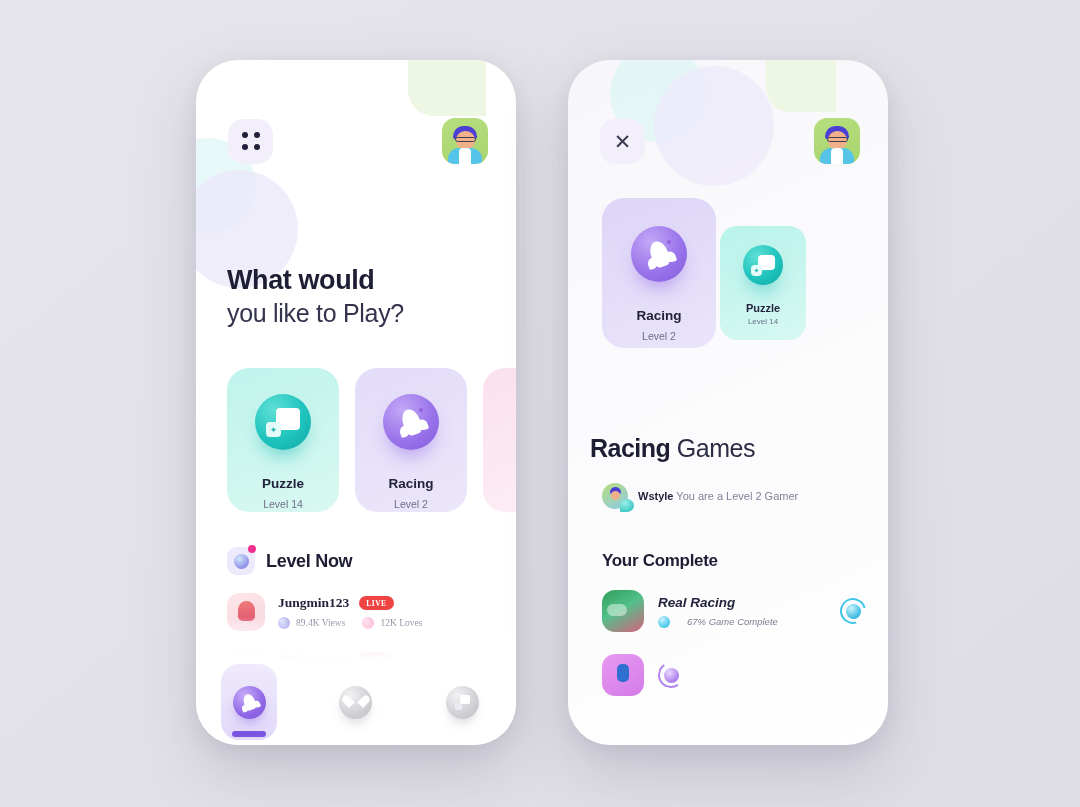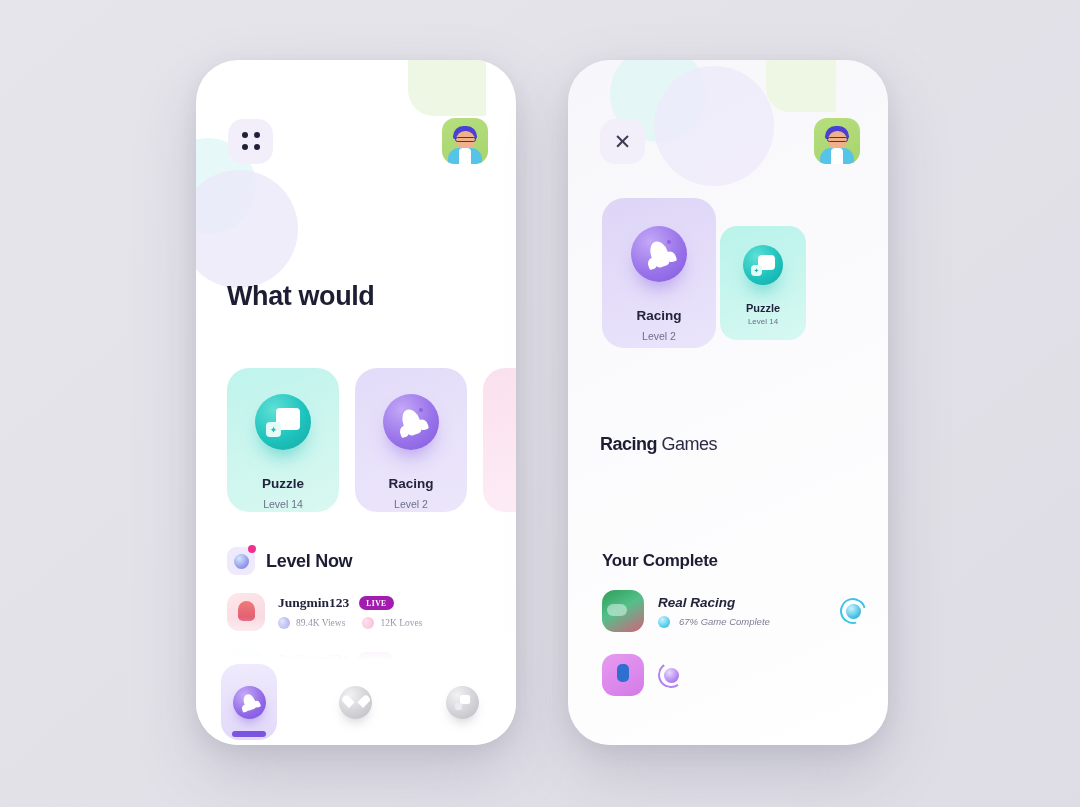--- a/index.html
+++ b/index.html
@@ -59,21 +59,21 @@
     background:linear-gradient(160deg,#b6de7e,#a7d46d);
     position:relative; cursor:pointer;
   }
   .av-hair{position:absolute;width:24px;height:13px;border-radius:12px 12px 3px 3px;background:#4b3fd4;left:11px;top:8px;}
   .av-face{position:absolute;width:19px;height:19px;border-radius:9px;background:#f0b08a;left:13.5px;top:13px;}
   .av-glass{position:absolute;width:21px;height:5px;border-radius:3px;border:1.6px solid #3b3b52;left:12.5px;top:19px;}
   .av-body{position:absolute;width:34px;height:16px;border-radius:11px 11px 0 0;background:#56c4e8;left:6px;bottom:0;}
   .av-shirt{position:absolute;width:12px;height:16px;background:#ffffff;left:17px;bottom:0;border-radius:4px 4px 0 0;}
 
   
-  .headline { position:absolute; left:31px; top:205px; z-index:5;margin-top:16px; }
+  .headline { position:absolute; left:31px; top:205px; z-index:5; }
   .headline .l1 { font-size:27px; font-weight:700; color:#1d1d33; letter-spacing:-.4px; line-height:1.17; }
   .headline .l2 { font-size:25px; font-weight:400; color:#33334d; letter-spacing:-.3px; line-height:1.3; }
 
   
   .cat-row { position:absolute; left:31px; top:308px; display:flex; gap:16px; z-index:4; }
   .cat-card {
     width:112px; height:144px; border-radius:22px;
     display:flex; flex-direction:column; align-items:center;
     padding-top:26px; cursor:pointer; flex:0 0 auto;
   }
@@ -120,21 +120,21 @@
   .lt-1{ background:linear-gradient(155deg,#fde7ea,#f7d5de); }
   .lt-1:after{content:"";position:absolute;width:17px;height:20px;border-radius:9px 9px 5px 5px;
               background:linear-gradient(#f07a7a,#e05a72);left:11px;top:8px;}
   .lt-2{ background:linear-gradient(155deg,#cfeafb,#aedcf6); }
   .lt-2:after{content:"";position:absolute;width:20px;height:11px;border-radius:10px 10px 4px 4px;
               background:#f5b9c8;left:9px;bottom:7px;}
   .lt-3{ background:linear-gradient(155deg,#6b4a8f,#3b2a55); }
   .live-meta{ flex:1; min-width:0;font-family:Liberation Serif, serif; }
   .live-name-row{ display:flex; align-items:center; gap:10px; }
   .live-name{ font-size:13.5px;font-weight:700;color:#23233c; }
-  .live-tag{ font-size:7.5px;font-weight:700;color:#fff;background:#a21caf;
+  .live-tag{ font-size:7.5px;font-weight:700;color:#fff;background:#ef4444;
              padding:2.5px 7px;border-radius:8px; letter-spacing:.5px; }
   .live-stats{ display:flex; gap:17px; margin-top:6px; }
   .stat{ display:flex;align-items:center;gap:6px; font-size:9.5px; color:#7d7d96; }
   .stat-ico{ width:12px;height:12px;border-radius:50%; flex:0 0 auto; }
   .si-view{ background:radial-gradient(circle at 35% 30%,#dfe6fb,#9a9aea 75%); }
   .si-love{ background:radial-gradient(circle at 35% 30%,#ffe2f0,#f9a8cd 75%); }
 
   .fade-mask{ position:absolute; left:0; right:0; bottom:84px; height:44px;
               background:linear-gradient(to bottom,rgba(255,255,255,0) 0%,rgba(255,255,255,.92) 60%,#fff 100%); z-index:5;}
 
@@ -174,21 +174,21 @@
     display:flex;flex-direction:column;align-items:center;padding-top:28px; cursor:pointer;
   }
   .card-puzzle-sm{
     position:absolute; left:118px; top:28px; width:86px; height:114px; border-radius:17px;
     background:linear-gradient(160deg,#b8f3ea 0%,#d7f8f2 100%);
     display:flex;flex-direction:column;align-items:center;padding-top:19px; cursor:pointer;
   }
   .cat-name-sm{ margin-top:17px;font-size:11px;font-weight:700;color:#23233c; }
   .cat-level-sm{ margin-top:3px;font-size:8px;color:#6f6f8a; }
 
-  .r-title{ position:absolute; left:32px; top:374px; font-size:18px; color:#1d1d33; letter-spacing:-.5px; z-index:4;}
+  .r-title{ position:absolute; left:22px; top:374px; font-size:25px; color:#1d1d33; letter-spacing:-.5px; z-index:4;}
   .r-title b{ font-weight:700; }
   .r-title span{ font-weight:400; color:#2c2c45; }
 
   .wstyle-row{ position:absolute; left:34px; top:423px; display:flex;align-items:center;gap:10px; z-index:4;}
   .ws-av{ width:26px;height:26px;border-radius:50%; position:relative;
           background:linear-gradient(150deg,#b6de7e,#8fc9e6); overflow:visible;}
   .ws-av i{ position:absolute;width:11px;height:7px;border-radius:6px 6px 2px 2px;background:#4b3fd4;left:7.5px;top:4px;}
   .ws-av u{ position:absolute;width:9px;height:9px;border-radius:50%;background:#f0b08a;left:8.5px;top:8px;}
   .ws-bub{ position:absolute; right:-6px; bottom:-3px; width:14px;height:13px;border-radius:50% 50% 50% 10%;
            background:radial-gradient(circle at 35% 30%,#9df0e8,#3ec9c4 75%); }
@@ -201,21 +201,21 @@
   .prog-item{ display:flex;align-items:center;gap:14px; margin-bottom:22px; cursor:pointer; }
   .prog-thumb{ width:42px;height:42px;border-radius:13px; flex:0 0 auto; position:relative; overflow:hidden; }
   .pt-1{ background:linear-gradient(150deg,#2f9d58 0%,#53c08a 45%,#d6607b 100%); }
   .pt-1:after{content:"";position:absolute;width:20px;height:12px;border-radius:6px;background:rgba(255,255,255,.45);left:5px;top:14px;}
   .pt-2{ background:linear-gradient(150deg,#e79bf0,#d37ae8); }
   .pt-2:after{content:"";position:absolute;width:12px;height:18px;border-radius:5px;background:#2f6fd0;left:15px;top:10px;}
   .pt-3{ background:linear-gradient(150deg,#a9dff4,#79c6ee); }
   .pt-3:after{content:"";position:absolute;width:22px;height:10px;border-radius:7px;background:#f2a9bd;left:10px;top:20px;}
   .prog-meta{ flex:1;font-style:italic; }
   .prog-name{ font-size:13.5px;font-weight:700;color:#23233c; }
-  .prog-sub{ display:flex;align-items:center;gap:9px;margin-top:6px; font-size:9.5px; color:#7d7d96; }
+  .prog-sub{ display:flex;align-items:center;gap:17px;margin-top:6px; font-size:9.5px; color:#7d7d96; }
   .ps-ico{ width:12px;height:12px;border-radius:50%; flex:0 0 auto;}
   .psi-blue{ background:radial-gradient(circle at 35% 30%,#c9f4ff,#3ec3e8 75%); }
   .psi-purple{ background:radial-gradient(circle at 35% 30%,#e9d8ff,#b184ef 75%); }
   .psi-pink{ background:radial-gradient(circle at 35% 30%,#ffd9ee,#f07ac0 75%); }
   .prog-ring{ width:26px;height:26px;border-radius:50%; position:relative; flex:0 0 auto;
               display:flex;align-items:center;justify-content:center; }
   .ring-o{ position:absolute;inset:0;border-radius:50%;border:2px solid transparent; }
   .rg-blue .ring-o  { border-color:#3ec3e8; border-right-color:transparent; transform:rotate(30deg); }
   .rg-purple .ring-o{ border-color:#b184ef; border-top-color:transparent;border-right-color:transparent; transform:rotate(10deg);}
   .rg-pink .ring-o  { border-color:#f07ac0; border-right-color:transparent; transform:rotate(-20deg);}
@@ -245,20 +245,21 @@
       <div class="av-hair"></div>
         <div class="av-face"></div>
       <div class="av-glass"></div>
         <div class="av-body"></div>
         <div class="av-shirt"></div>
     </div>
   </div>
 
   <div class="headline">
     <div class="l1">What would</div>
+    <div class="l2">you like to Play?</div>
   </div>
 
   <div class="cat-row">
     <div class="cat-card teal">
       <div class="orb teal">
         <div class="g-puzzle">
             <div class="pz-big"></div>
             <div class="pz-sm">✦</div>
           </div>
       </div>
@@ -406,20 +407,31 @@
       </div>
       <div class="cat-name-sm">Puzzle</div>
       <div class="cat-level-sm">Level 14</div>
     </div>
   </div>
 
   <div class="r-title">
     <b>Racing</b><span> Games</span>
   </div>
 
+  <div class="wstyle-row">
+    <div class="ws-av">
+      <i></i>
+        <u></u>
+        <div class="ws-bub"></div>
+    </div>
+    <div class="ws-text">
+      <b>Wstyle</b>
+      <span>You are a Level 2 Gamer</span>
+    </div>
+  </div>
 
   <div class="prog-head">Your Complete</div>
 
   <div class="prog-list">
     <div class="prog-item">
       <div class="prog-thumb pt-1"></div>
       <div class="prog-meta">
         <div class="prog-name">Real Racing</div>
         <div class="prog-sub">
           <i class="ps-ico psi-blue"></i>

